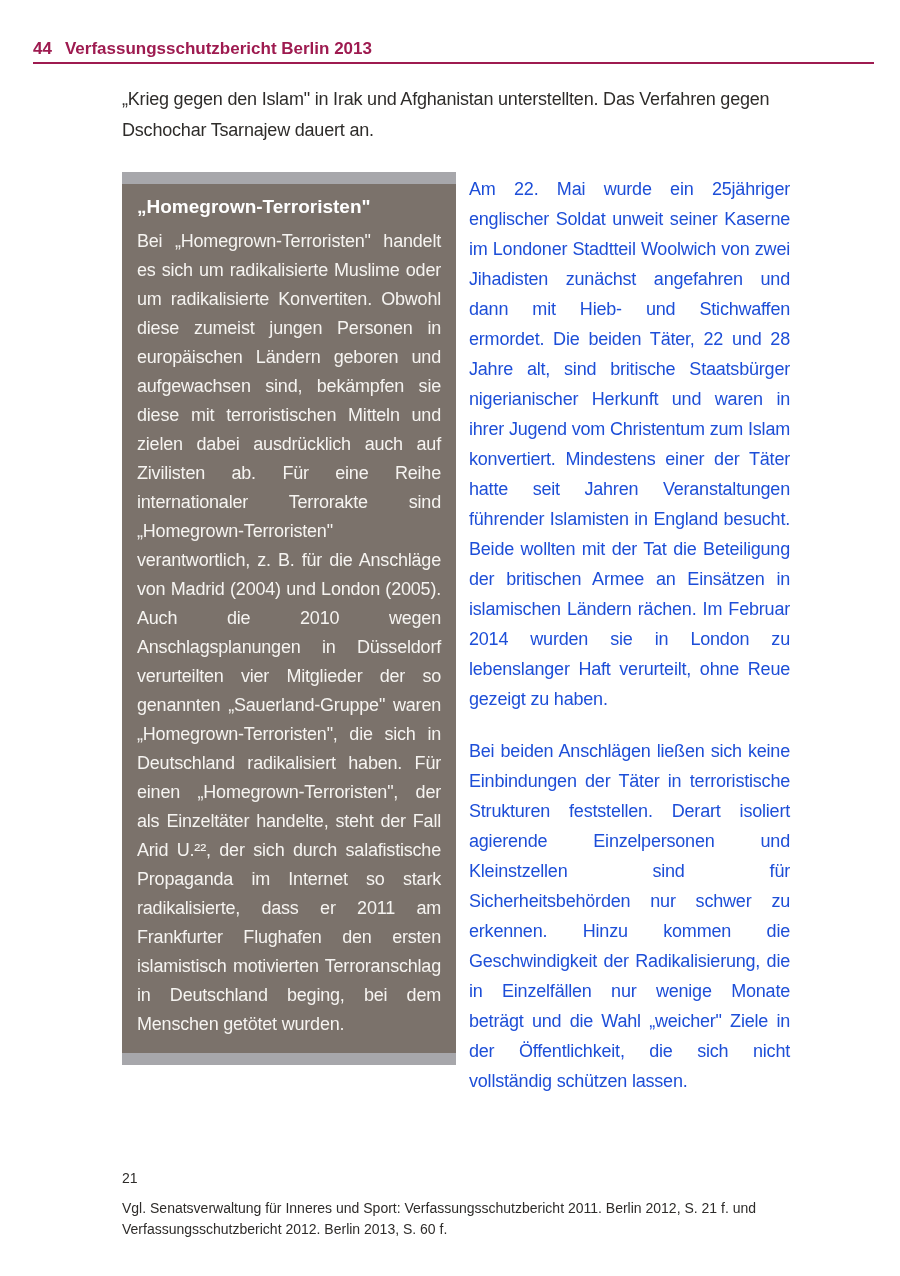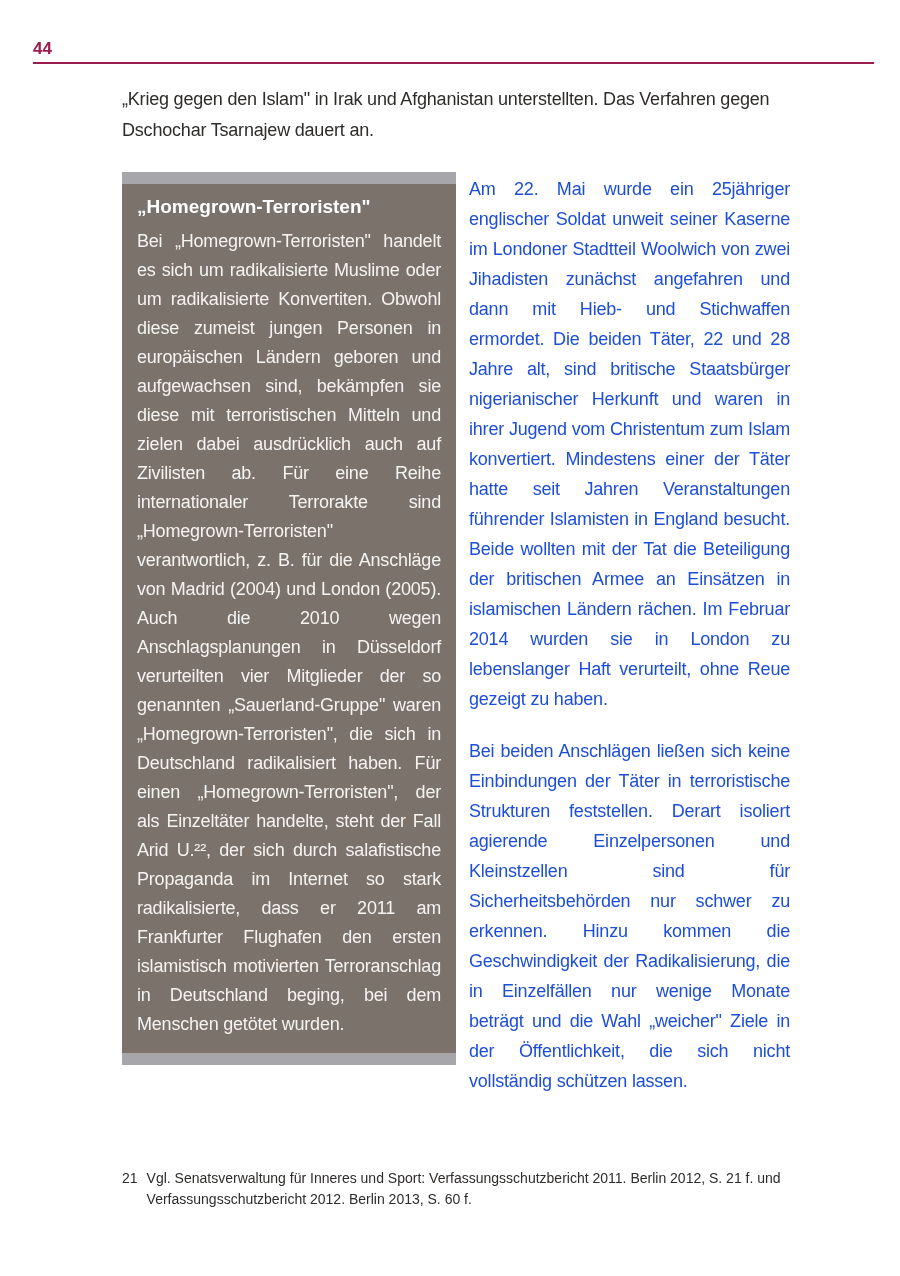--- a/index.html
+++ b/index.html
@@ -108,36 +108,38 @@
   .footnote {
     position: absolute;
     left: 122px;
     top: 1168px;
     width: 668px;
     display: flex;
     gap: 9px;
     font-size: 14px;
     line-height: 21px;
     color: #2e2c2a;
+    flex-direction: column;
   }
   .footnote-number {
     flex: 0 0 auto;
   }
   .footnote-text {
     flex: 1 1 auto;
   }
 </style>
 </head>
 <body>
 
 <div class="page">
 
   <div class="header">
     <div class="header-line">
       <span>44</span>
+      <span>Verfassungsschutzbericht Berlin 2013</span>
     </div>
   </div>
 
   <div class="intro">„Krieg gegen den Islam" in Irak und Afghanistan unterstellten. Das Verfahren gegen Dschochar Tsarnajew dauert an.</div>
 
   <div class="columns">
 
     <div class="infobox">
       <div class="infobox-strip"></div>
       <div class="infobox-content">

